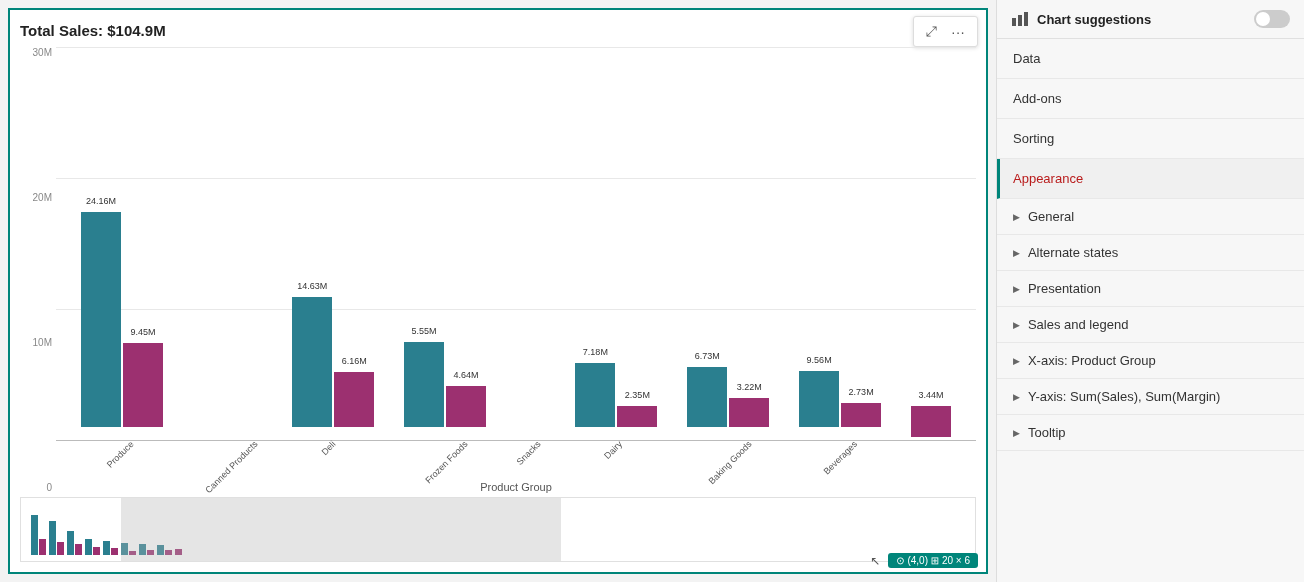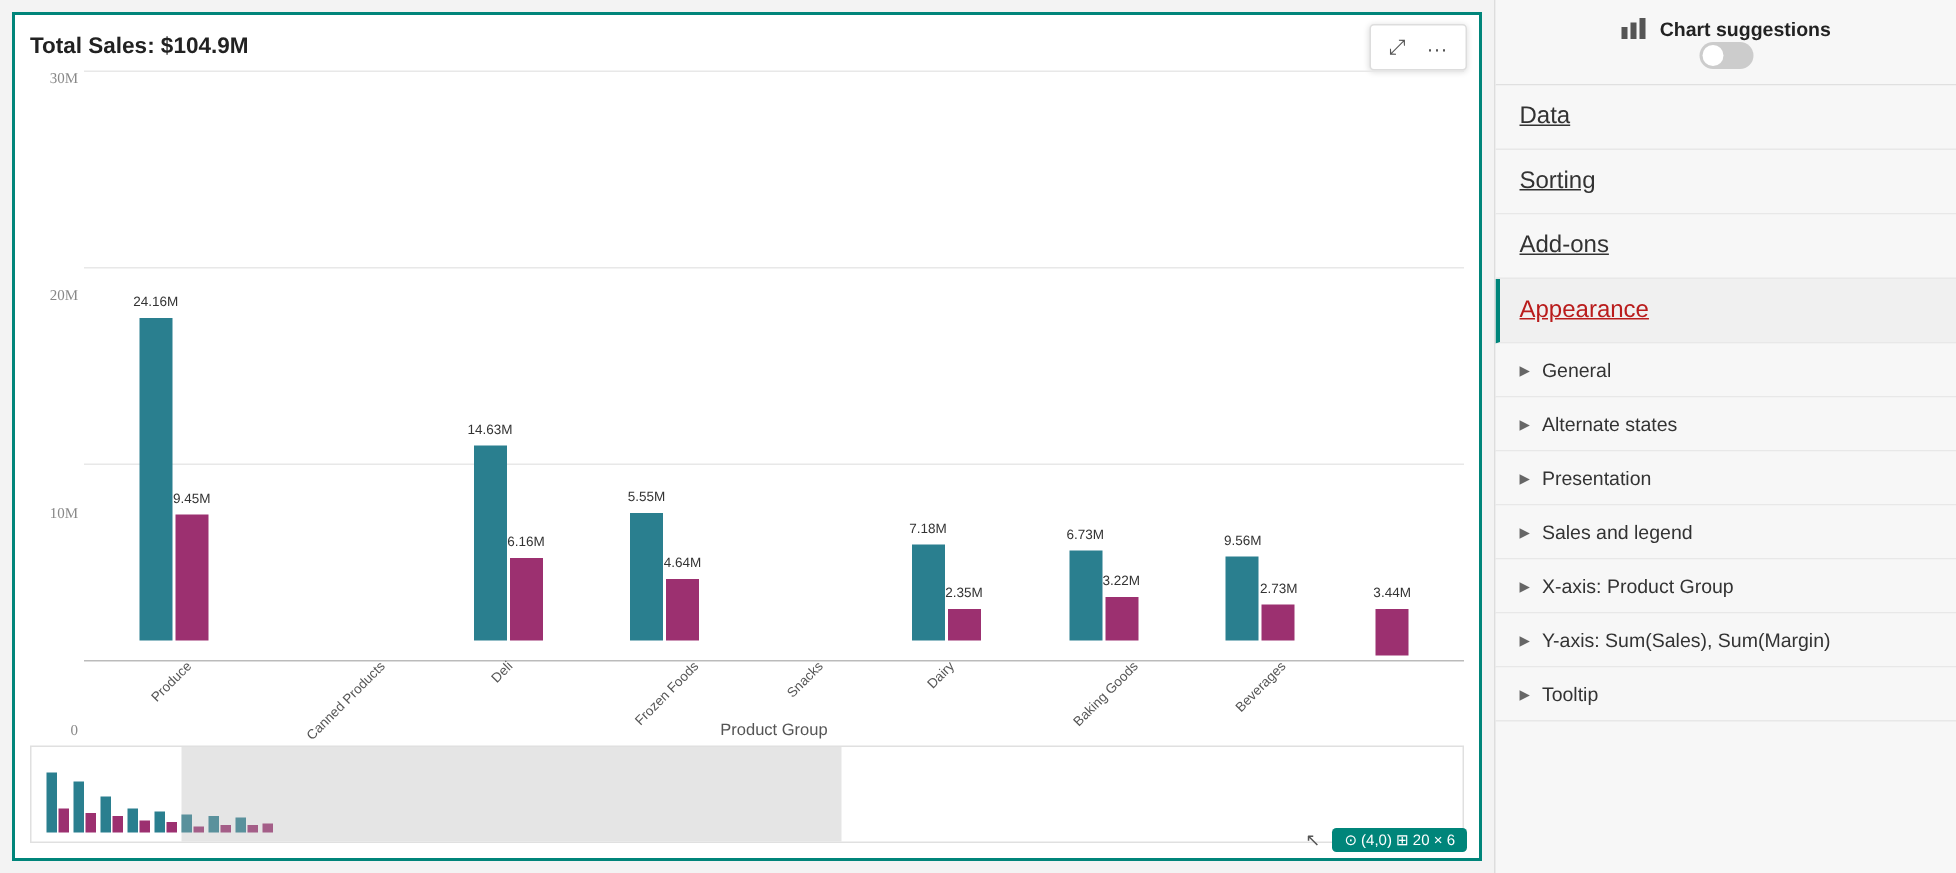--- a/index.html
+++ b/index.html
@@ -97,21 +97,21 @@
       gap: 0;
     }
 
     .bar-pair {
       display: flex;
       align-items: flex-end;
       gap: 2px;
     }
 
     .bar {
-      width: 22px;
+      width: 40px;
       position: relative;
       display: flex;
       flex-direction: column;
       align-items: center;
     }
 
     .bar-value {
       position: absolute;
       top: -16px;
       font-size: 9px;
@@ -220,21 +220,20 @@
       overflow-y: auto;
     }
 
     .panel-header {
       display: flex;
       align-items: center;
       justify-content: space-between;
       padding: 10px 14px;
       background: #f7f7f7;
       border-bottom: 1px solid #e0e0e0;
-      flex-direction: column;
     }
 
     .panel-header-left {
       display: flex;
       align-items: center;
       gap: 8px;
     }
 
     .panel-header-title {
       font-size: 13px;
@@ -256,26 +255,25 @@
       height: 14px;
       background: white;
       border-radius: 50%;
       position: absolute;
       top: 2px;
       left: 2px;
     }
 
     .panel-nav-item {
       padding: 12px 16px;
-      font-size: 16px;
+      font-size: 13px;
       color: #333;
       cursor: pointer;
       border-bottom: 1px solid #e8e8e8;
       background: #f7f7f7;
-      text-decoration: underline;
     }
 
     .panel-nav-item.active {
       border-left: 3px solid #00857a;
       background: #f0f0f0;
       font-weight: 500;
       color: #b91c1c;
       padding-left: 13px;
     }
 
@@ -310,21 +308,20 @@
       flex-direction: column;
       justify-content: space-between;
       align-items: flex-end;
       padding-right: 4px;
       padding-bottom: 0;
     }
 
     .y-label {
       font-size: 10px;
       color: #888;
-      font-family: Liberation Serif, serif;
     }
   </style>
 </head>
 <body>
 
 <div class="chart-container">
 
   <div class="chart-toolbar">
     <button class="toolbar-btn">⤢</button>
     <button class="toolbar-btn">···</button>
@@ -525,24 +522,24 @@
     </div>
     <div class="toggle-switch">
       <div class="toggle-knob"></div>
     </div>
   </div>
 
   <div class="panel-nav-item">
     <span>Data</span>
   </div>
   <div class="panel-nav-item">
+    <span>Add-ons</span>
+  </div>
+  <div class="panel-nav-item">
     <span>Sorting</span>
-  </div>
-  <div class="panel-nav-item">
-    <span>Add-ons</span>
   </div>
   <div class="panel-nav-item active">
     <span>Appearance</span>
   </div>
 
   <div class="panel-section">
     <div class="panel-section-header">
       <span class="chevron">▶</span>
       <span>General</span>
     </div>

